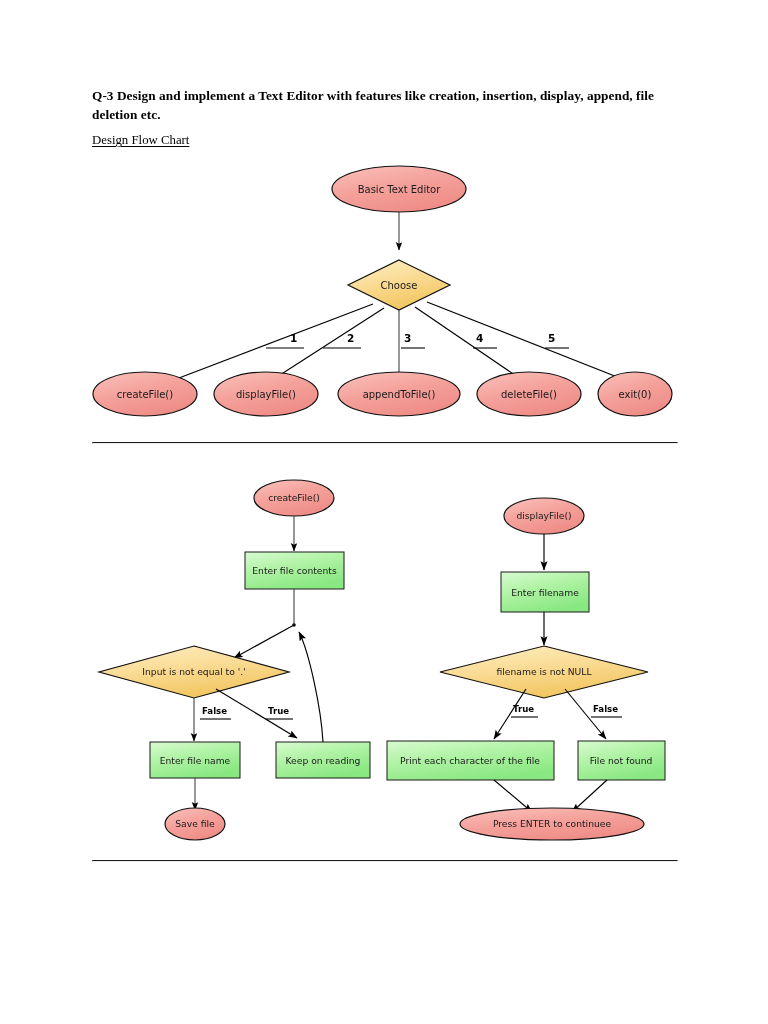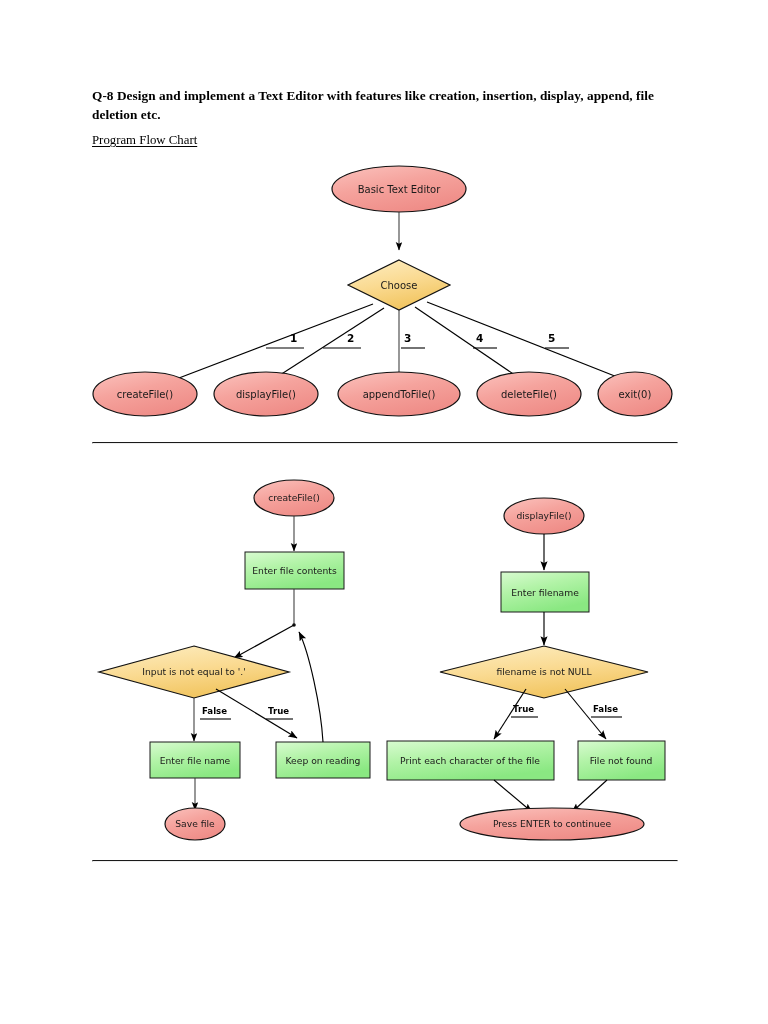--- a/index.html
+++ b/index.html
@@ -103,22 +103,22 @@
   .shape-stroke-thin {
     stroke: #1a1a1a;
     stroke-width: 1;
   }
 </style>
 </head>
 <body>
 
 <div class="page">
 
-  <div class="doc-heading">Q-8 Design and implement a Text Editor with features like creation, insertion, display, append, file deletion etc.</div>
-  <div class="doc-subheading">Program Flow Chart</div>
+  <div class="doc-heading">Q-3 Design and implement a Text Editor with features like creation, insertion, display, append, file deletion etc.</div>
+  <div class="doc-subheading">Design Flow Chart</div>
 
   <svg id="chart-one" class="chart" width="592" height="280" viewBox="0 0 592 280">
     <defs>
       <linearGradient id="gPink1" x1="0" y1="0" x2="0.55" y2="1">
         <stop offset="0%" stop-color="#fbc2bd"></stop>
         <stop offset="48%" stop-color="#f5a39d"></stop>
         <stop offset="100%" stop-color="#ef8d88"></stop>
       </linearGradient>
       <linearGradient id="gYellow1" x1="0" y1="0" x2="0.4" y2="1">
         <stop offset="0%" stop-color="#fdeec4"></stop>

